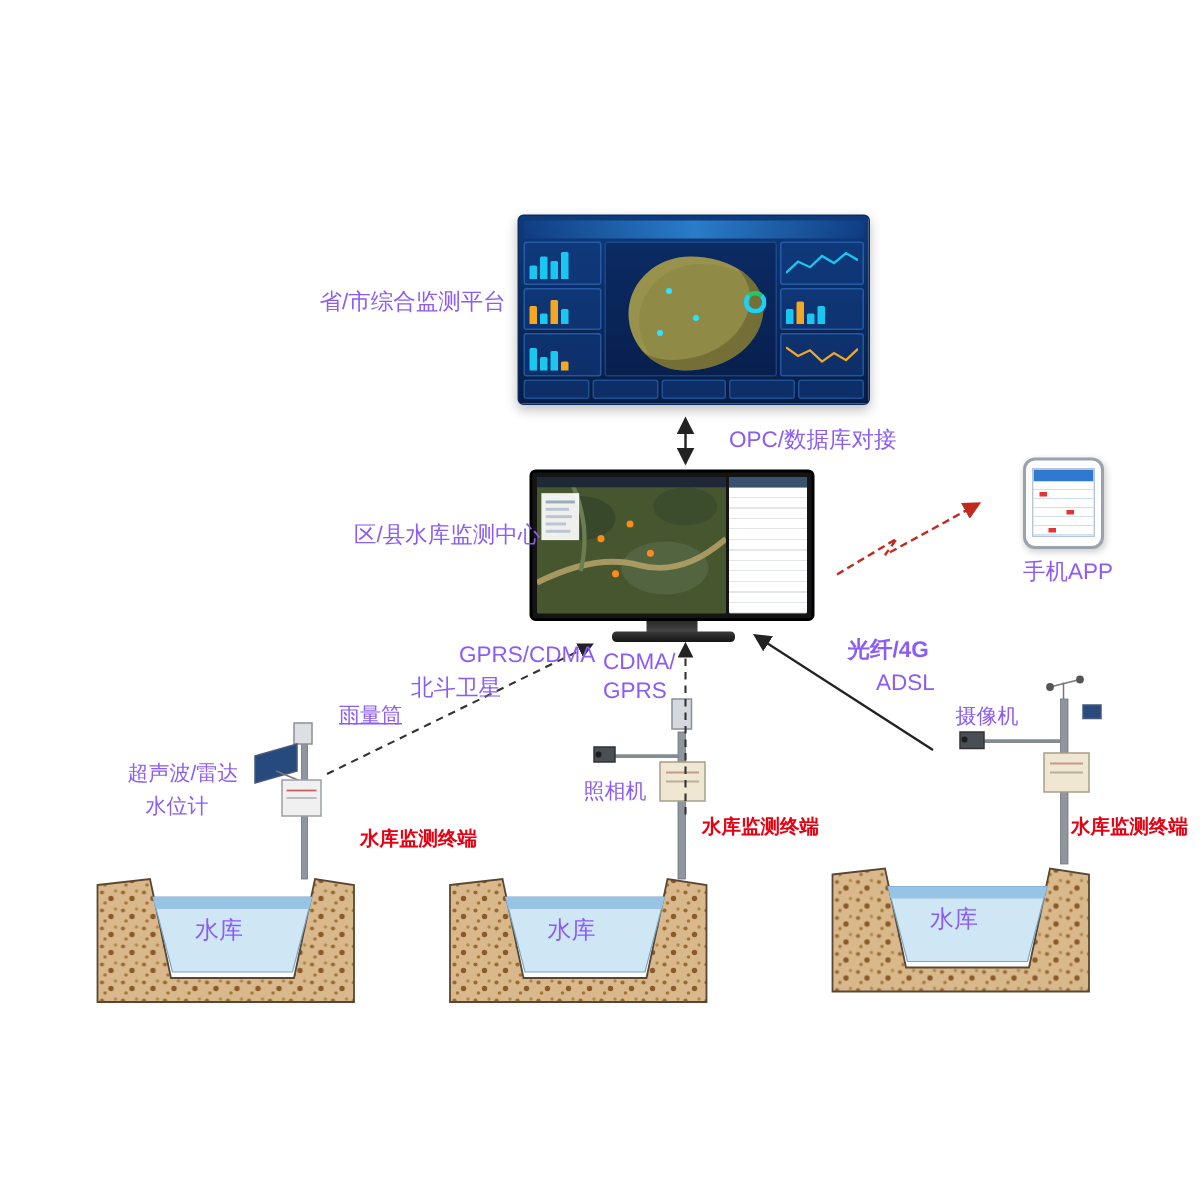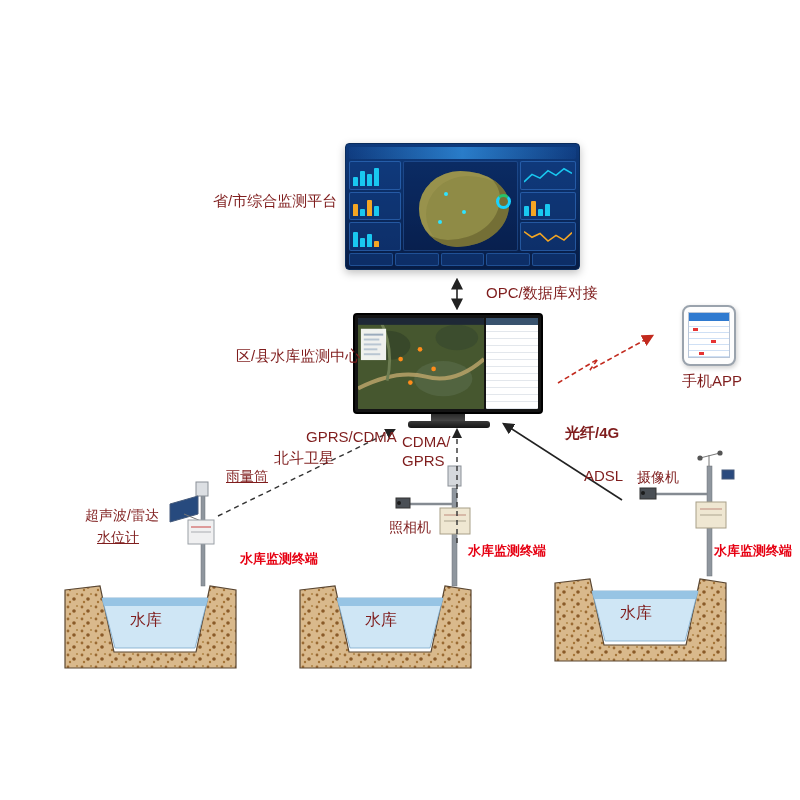--- a/index.html
+++ b/index.html
@@ -3,21 +3,21 @@
 <meta charset="utf-8">
 <style>
   * { box-sizing: border-box; margin: 0; padding: 0; }
   body { background:#fff; font-family:"Liberation Sans","DejaVu Sans",sans-serif; }
   .canvas { position:relative; width:800px; height:800px; background:#ffffff; overflow:hidden; }
 
   
   .gfx { position:absolute; left:0; top:0; width:800px; height:800px; z-index:1; }
 
   
-  .lbl { position:absolute; z-index:3; color:#7f1d1d; font-size:15px; white-space:nowrap; }
+  .lbl { position:absolute; z-index:3; color:#8b5cf6; font-size:15px; white-space:nowrap; }
   .lbl-sm { font-size:14px; }
   .lbl-red { color:#e60012; font-size:13px; font-weight:bold; }
   .lbl-center { }
 
   
   .dash { position:absolute; left:345px; top:143px; width:235px; height:127px; z-index:2;
           background:linear-gradient(180deg,#0e3a7c,#071c45); border:1px solid #0a2c5c;
           border-radius:4px; padding:3px; display:flex; flex-direction:column;
           box-shadow:0 3px 8px rgba(0,0,0,.25); }
   .dash-header { height:12px; border-radius:2px; margin-bottom:2px;
@@ -238,25 +238,25 @@
   <div class="lbl" style="left:213px; top:192px;">省/市综合监测平台</div>
   <div class="lbl" style="left:486px; top:284px;">OPC/数据库对接</div>
   <div class="lbl" style="left:236px; top:347px;">区/县水库监测中心</div>
   <div class="lbl lbl-center" style="left:682px; top:372px; width:56px;">手机APP</div>
 
   <div class="lbl" style="left:262px; top:428px;margin-left:44px;">GPRS/CDMA</div>
   <div class="lbl" style="left:274px; top:449px;">北斗卫星</div>
   <div class="lbl" style="left:402px; top:433px;">CDMA/</div>
   <div class="lbl" style="left:402px; top:452px;">GPRS</div>
   <div class="lbl" style="left:565px; top:424px;font-weight:bold;">光纤/4G</div>
-  <div class="lbl" style="left:584px; top:447px;margin-top:20px;">ADSL</div>
+  <div class="lbl" style="left:584px; top:447px;">ADSL</div>
 
   <div class="lbl lbl-sm" style="left:226px; top:468px;text-decoration:underline;">雨量筒</div>
   <div class="lbl lbl-sm" style="left:85px; top:507px;">超声波/雷达</div>
-  <div class="lbl lbl-sm" style="left:97px; top:529px;text-decoration:underline;">水位计</div>
+  <div class="lbl lbl-sm" style="left:97px; top:529px;">水位计</div>
   <div class="lbl lbl-sm" style="left:389px; top:479px;margin-top:40px;">照相机</div>
   <div class="lbl lbl-sm" style="left:637px; top:469px;">摄像机</div>
 
   <div class="lbl lbl-red" style="left:240px; top:550px;">水库监测终端</div>
   <div class="lbl lbl-red" style="left:468px; top:542px;">水库监测终端</div>
   <div class="lbl lbl-red" style="left:714px; top:542px;">水库监测终端</div>
 
   <div class="lbl lbl-center" style="left:130px; top:610px; width:50px; font-size:16px;">水库</div>
   <div class="lbl lbl-center" style="left:365px; top:610px; width:50px; font-size:16px;">水库</div>
   <div class="lbl lbl-center" style="left:620px; top:603px; width:50px; font-size:16px;">水库</div>

